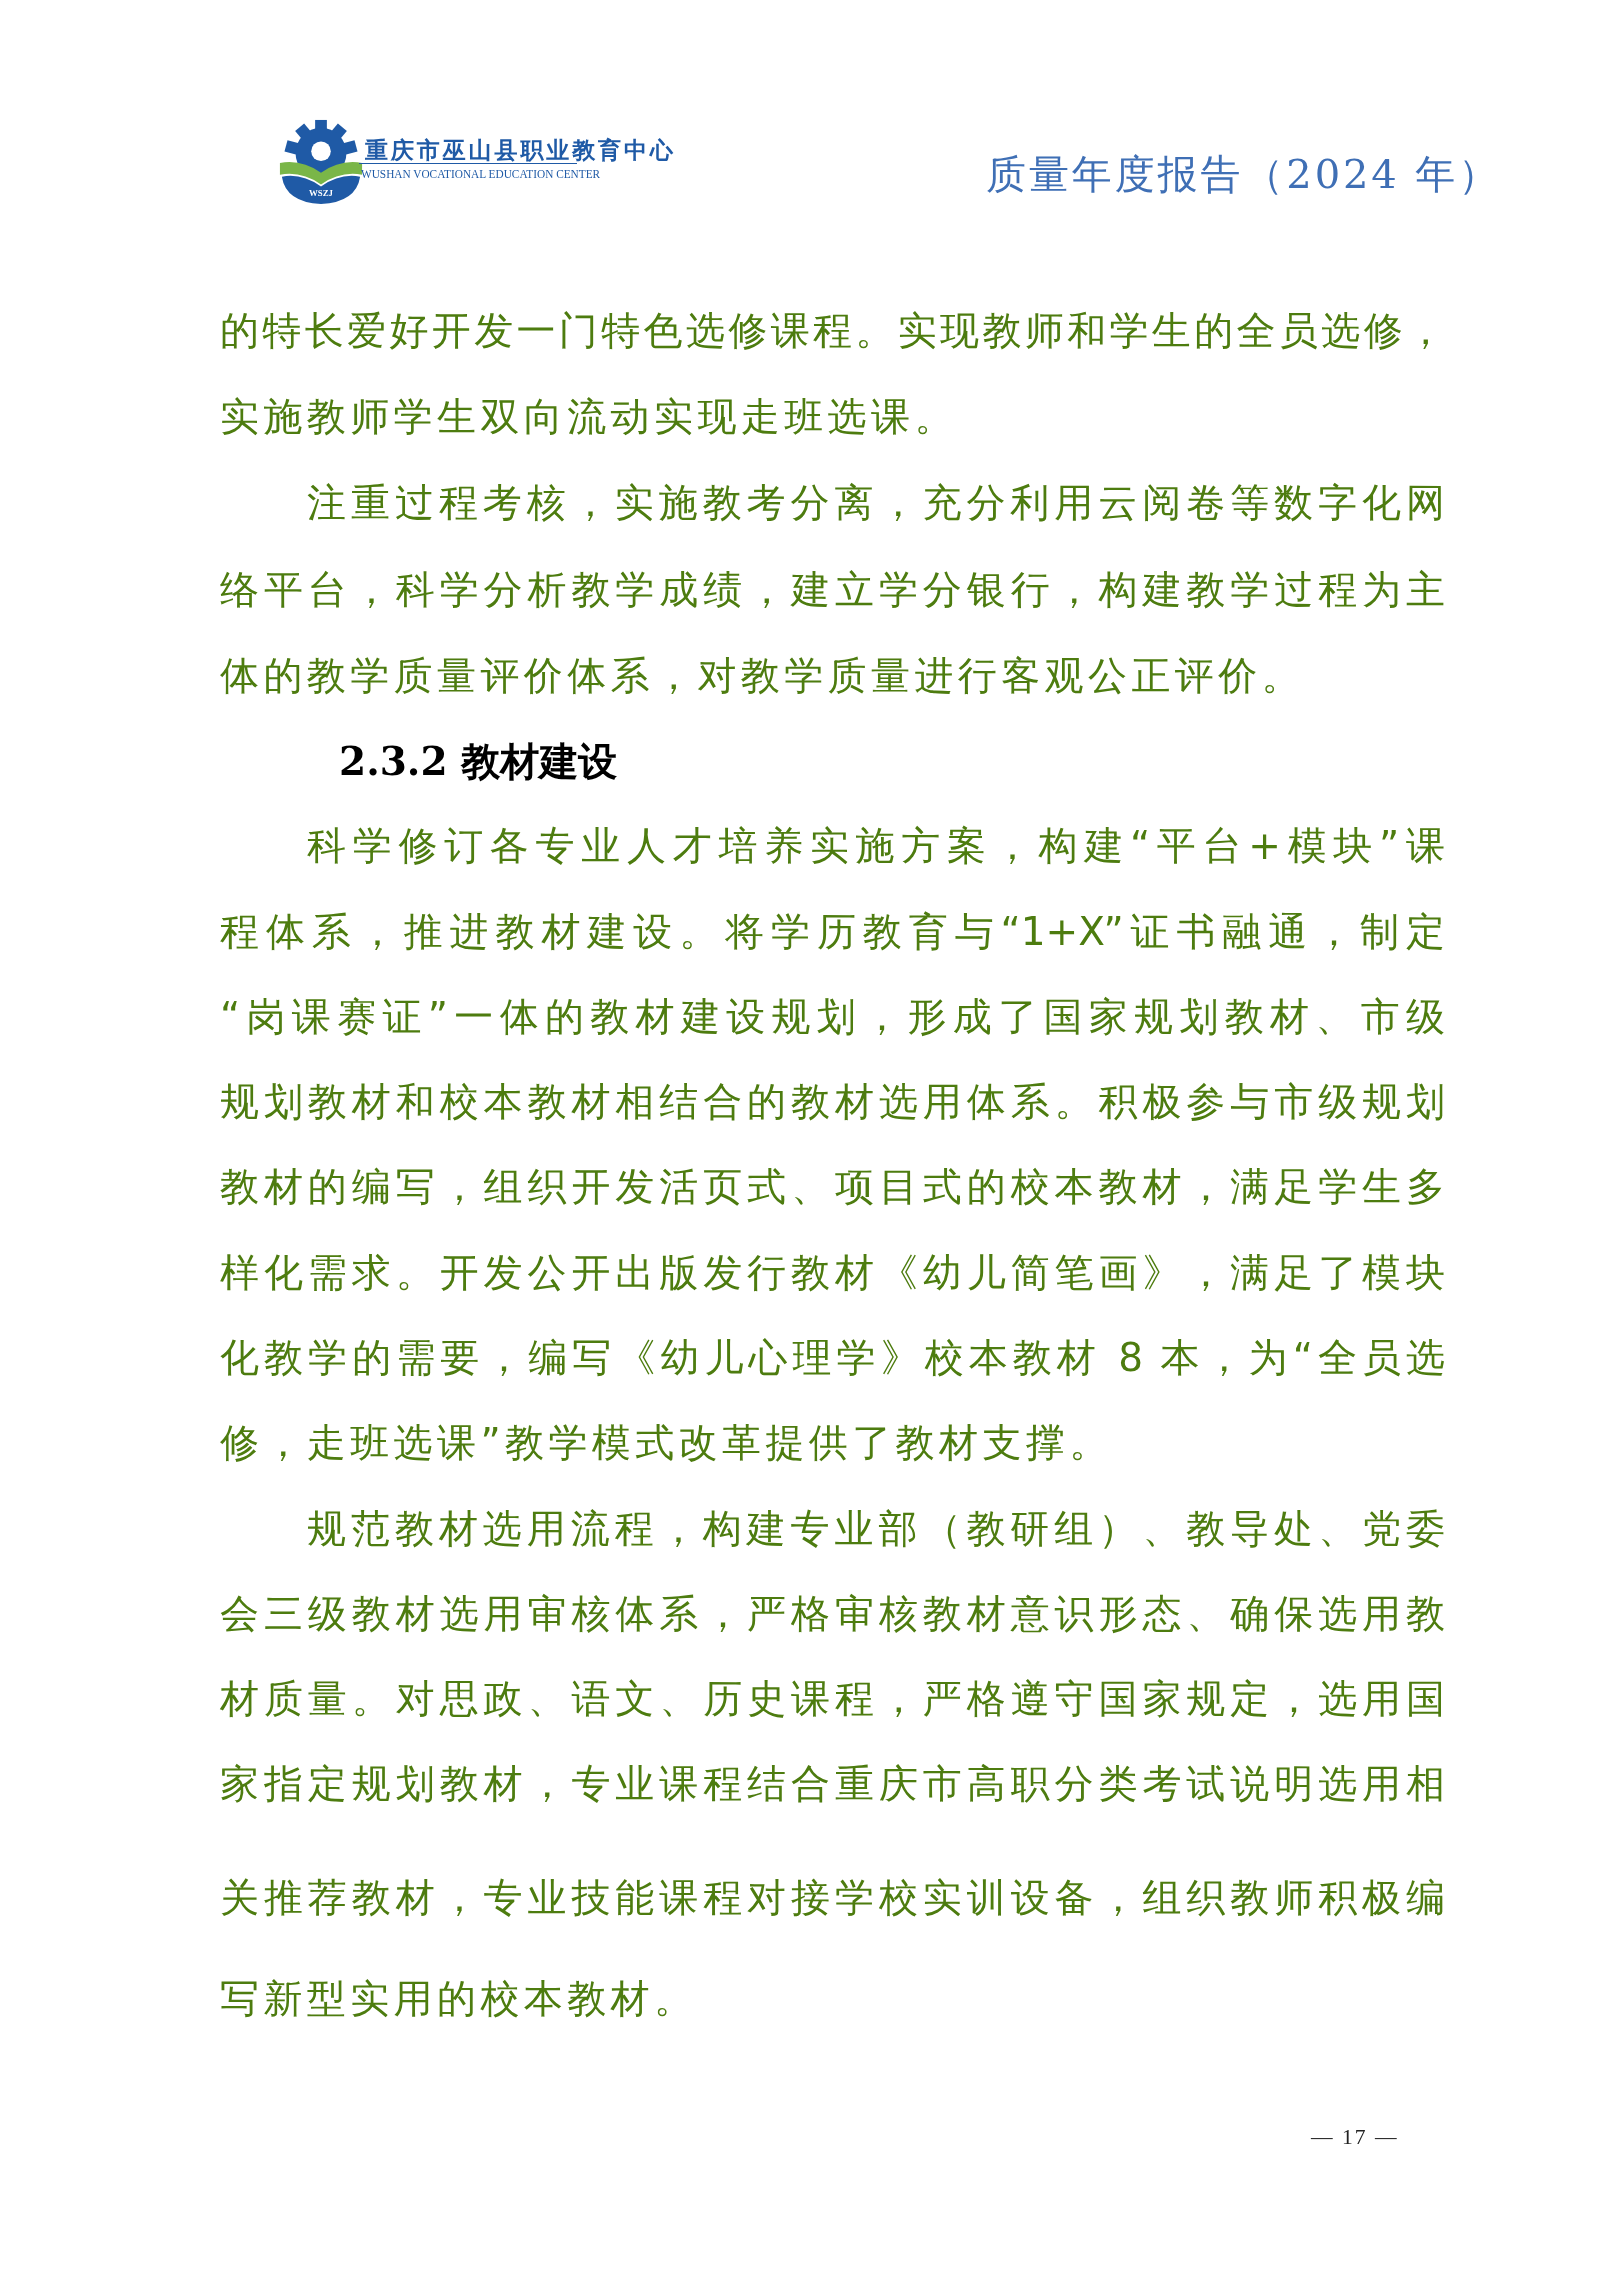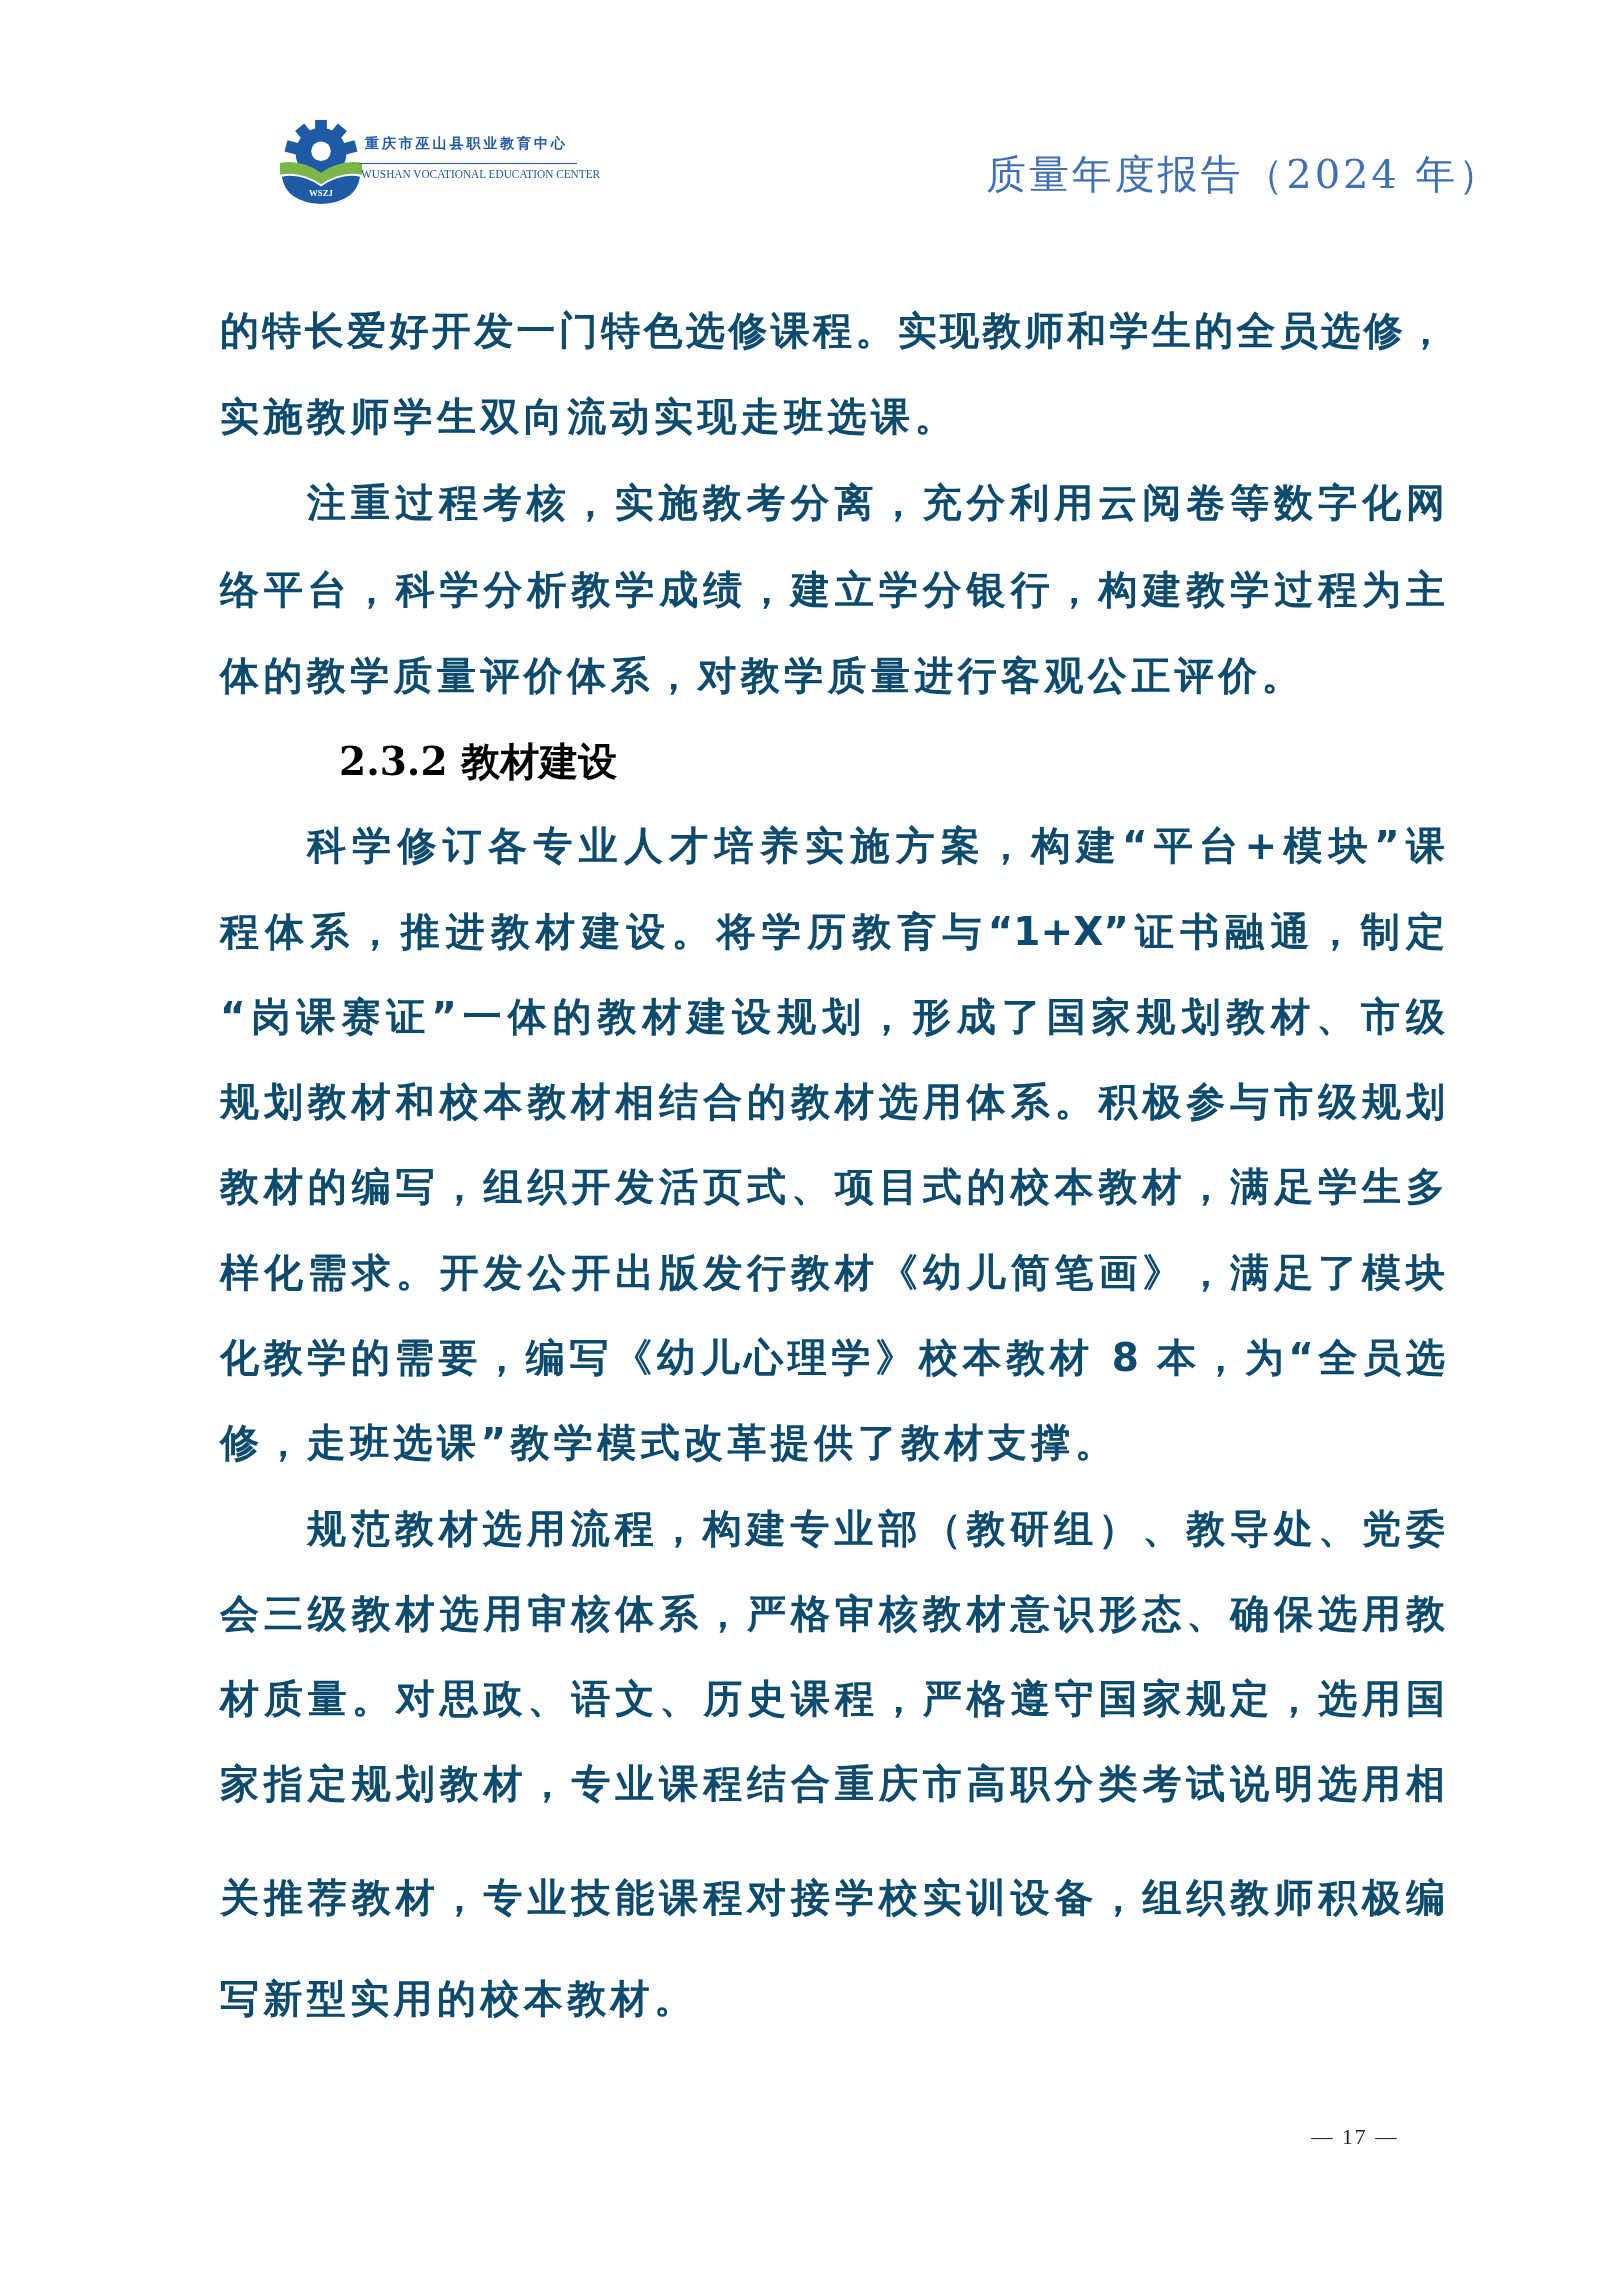--- a/index.html
+++ b/index.html
@@ -2,27 +2,27 @@
 <html><head>
   <meta charset="utf-8">
   <style>
     html, body { margin: 0; padding: 0; background: #ffffff; }
     body { width: 1621px; height: 2293px; position: relative; overflow: hidden; }
     .page { position: absolute; left: 0; top: 0; width: 1621px; height: 2293px; background: #ffffff; }
 
     
     .logo { position: absolute; left: 272px; top: 118px; width: 98px; height: 88px; }
     .logo svg { width: 98px; height: 88px; display: block; }
-    .logo-cn { position: absolute; left: 365px; top: 135px; font-family: Liberation Mono, monospace; font-size: 14px; color: #1f5aa6; font-weight: bold; letter-spacing: 2.9px; white-space: nowrap; }
+    .logo-cn { position: absolute; left: 365px; top: 135px; font-family: Liberation Mono, monospace; font-size: 23px; color: #1f5aa6; font-weight: bold; letter-spacing: 2.9px; white-space: nowrap; }
     .logo-rule { position: absolute; left: 359px; top: 163px; width: 218px; height: 1px; background: #1f5aa6; }
     .logo-en { position: absolute; left: 361px; top: 167px; font-family: "Liberation Serif", serif; font-size: 12.3px; color: #1f5aa6; letter-spacing: 0px; white-space: nowrap; transform: scaleX(0.92); transform-origin: left top; }
     .report-title { position: absolute; left: 951px; top: 147px; font-family: "DejaVu Serif", serif; font-size: 40px; color: #3f6fb5; letter-spacing: 2.9px; white-space: nowrap; margin-left: 35px; }
 
     
-    .line { position: absolute; left: 220px; width: 1225px; font-family: "DejaVu Sans", sans-serif; font-size: 39px; line-height: 49px; color: #0c4a6e; white-space: nowrap; letter-spacing: 4.4px; font-weight: bold; }
+    .line { position: absolute; left: 220px; width: 1225px; font-family: "DejaVu Sans", sans-serif; font-size: 39px; line-height: 49px; color: #4d7c0f; white-space: nowrap; letter-spacing: 4.4px; }
     .line.indent { left: 307px; }
     .line.justify { text-align: justify; text-align-last: justify; letter-spacing: 0; }
     .line.justify.indent { width: 1138px; }
     .heading { position: absolute; left: 307px; font-family: "DejaVu Serif", serif; font-weight: bold; font-size: 39px; line-height: 49px; color: #000000; white-space: nowrap; margin-left: 32px; }
 
     .page-number { position: absolute; left: 1311px; top: 2125px; font-family: "Liberation Serif", serif; font-size: 21.6px; color: #222222; white-space: nowrap; letter-spacing: 2px; }
   </style>
 </head>
 <body>
 

